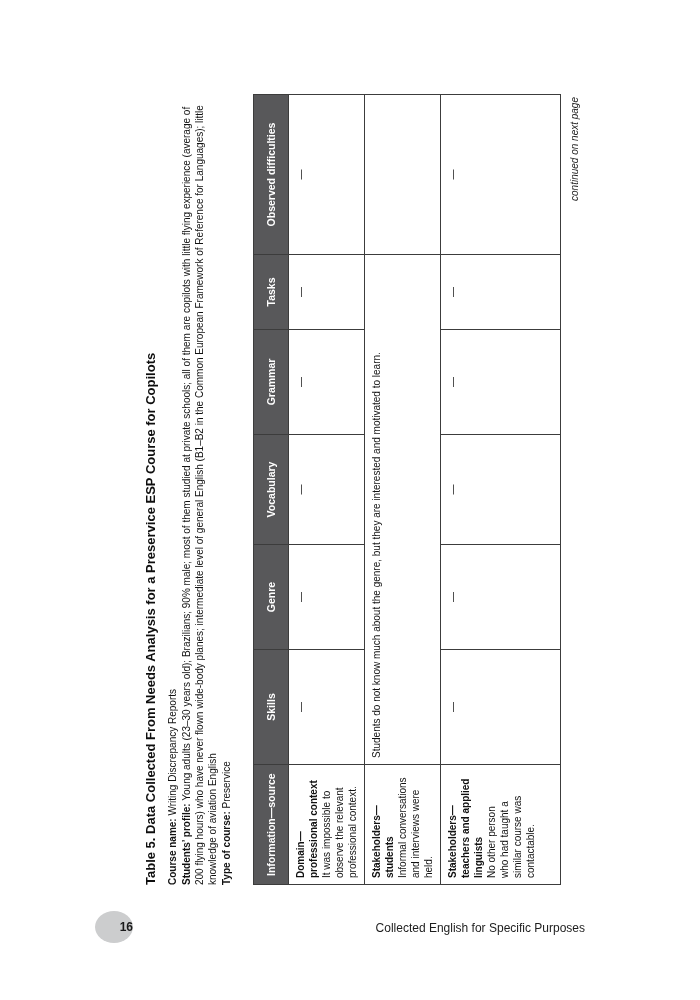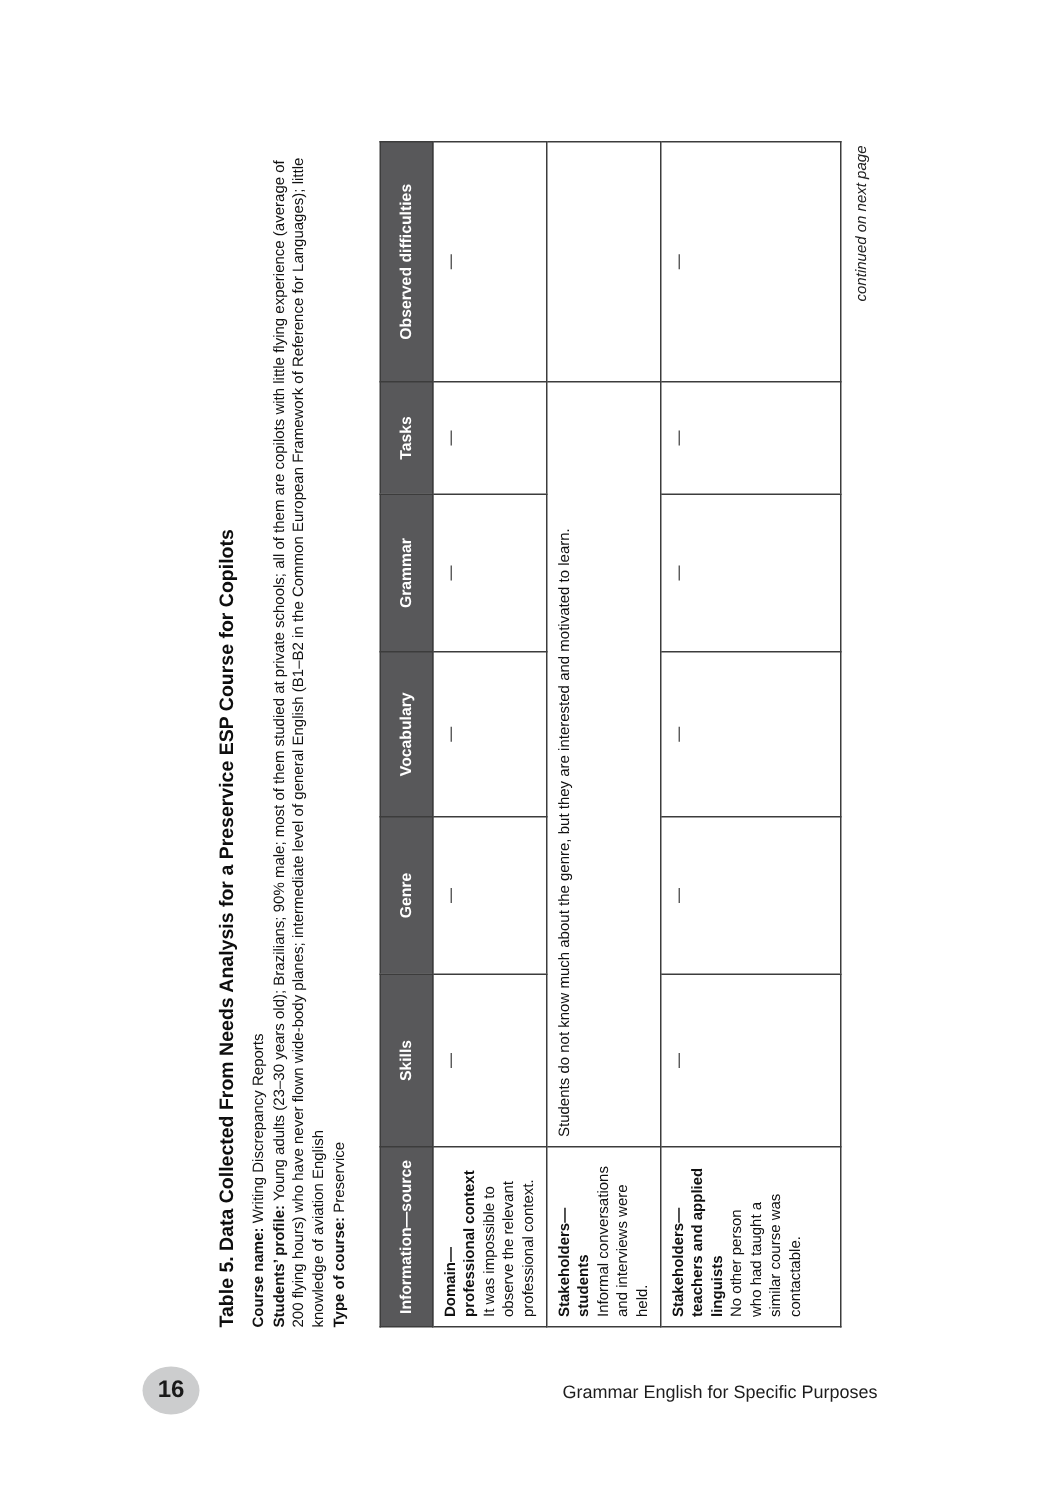--- a/index.html
+++ b/index.html
@@ -73,22 +73,22 @@
     font-size:10px;
     color:#222;
     padding-right:2px;
   }
   .page-badge{
     position:absolute;
     left:95px;top:911px;
     width:38px;height:32px;
     border-radius:50%;
     background:var(--badge-bg);
-    display:flex;align-items:center;justify-content:center;
-    font-size:16px;font-weight:bold;color:#1a1a1a;
+    display:flex;align-items:center;justify-content:flex-end;
+    font-size:12px;font-weight:bold;color:#1a1a1a;
   }
   .footer-text{
     position:absolute;
     top:921px;right:115px;
     font-size:12px;color:#1d1d1d;
   }
 </style>
 </head>
 <body>
 
@@ -182,15 +182,15 @@
     </table>
 
     <div class="continued">continued on next page</div>
 
   </div>
 
   <div class="page-badge">
     <span>16</span>
   </div>
 
-  <div class="footer-text">Grammar English for Specific Purposes</div>
+  <div class="footer-text">Collected English for Specific Purposes</div>
 
 </div>
 
 </body></html>

